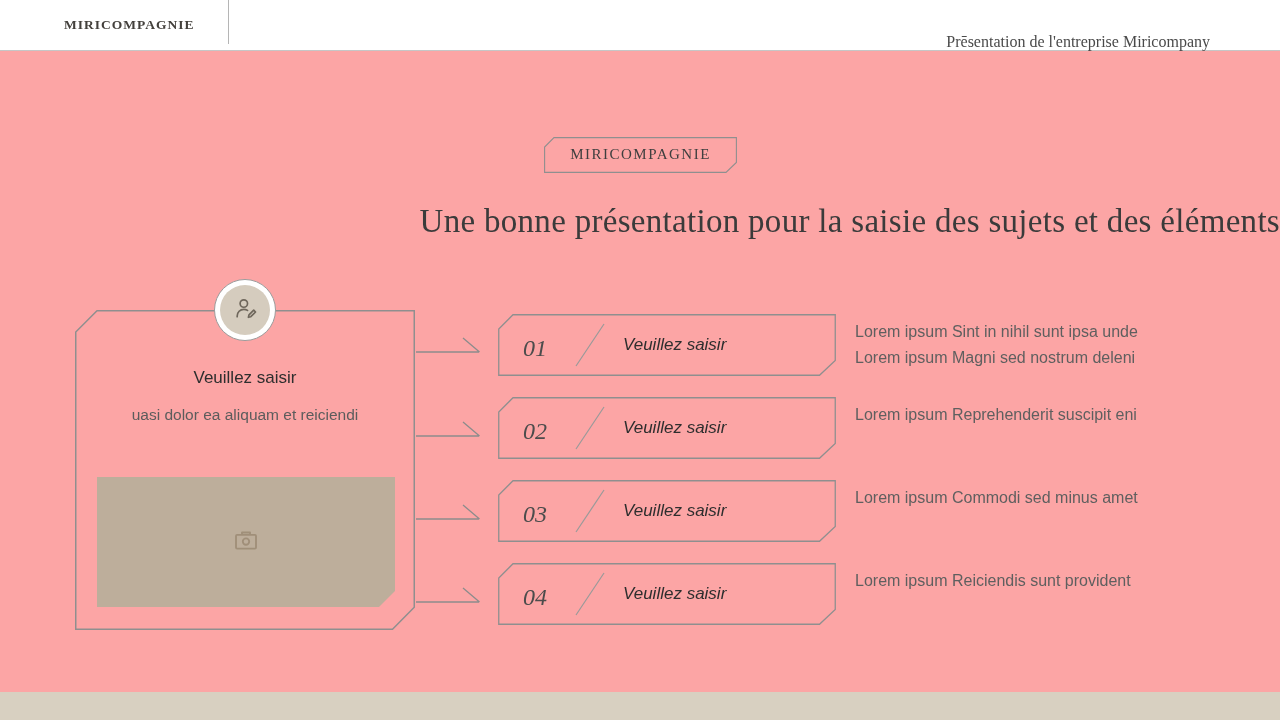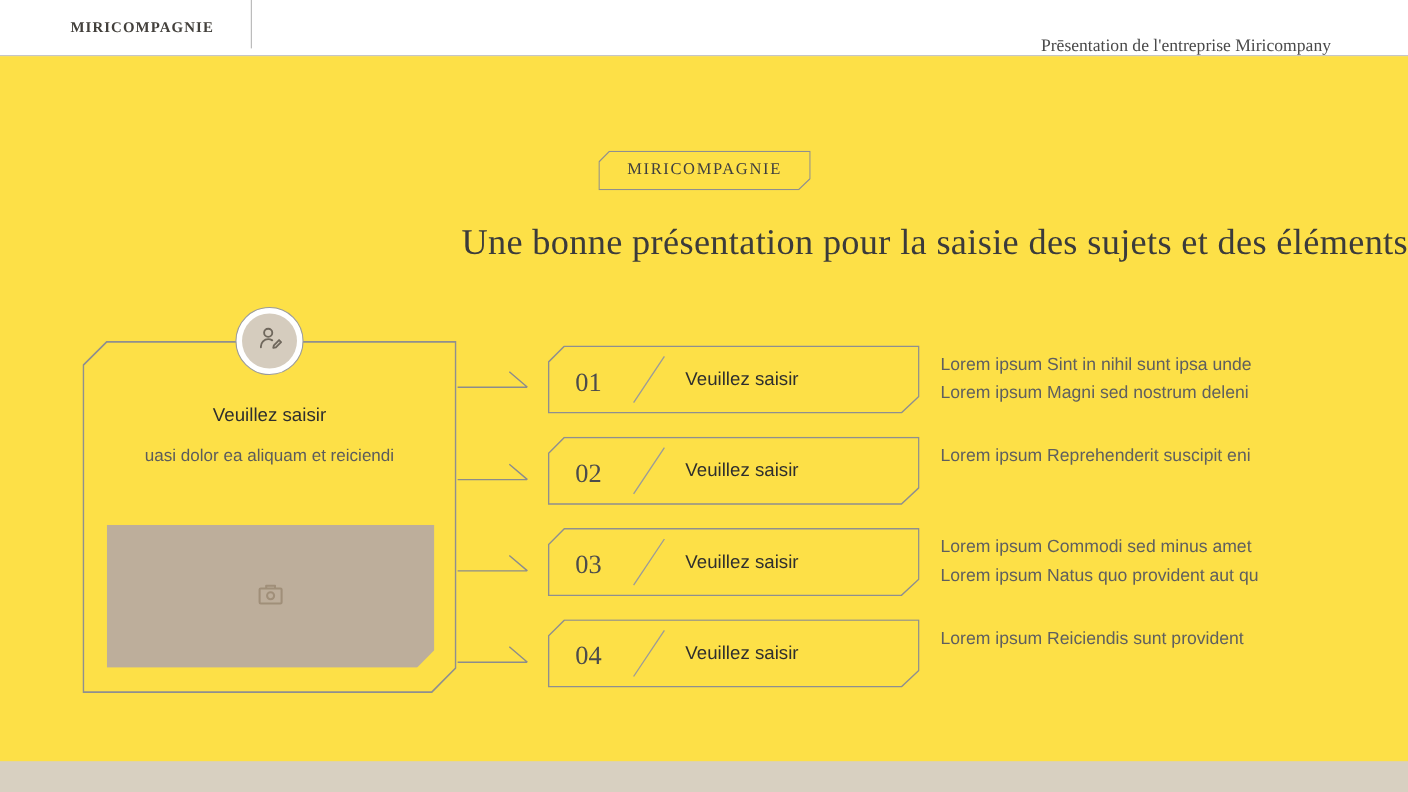--- a/index.html
+++ b/index.html
@@ -1,18 +1,18 @@
 <!DOCTYPE html>
 <html><head>
 <meta charset="utf-8">
 <style>
   * { margin:0; padding:0; box-sizing:border-box; }
   html,body { width:1280px; height:720px; background:#fff; overflow:hidden; }
   .slide {
-    position:relative; width:1280px; height:720px; background:#fde047;
+    position:relative; width:1280px; height:720px; background:#fca5a5;
     font-family:"Liberation Sans","DejaVu Sans",sans-serif; color:#2e2e2e;
   }
   .serif { font-family:"Liberation Serif","DejaVu Serif",serif; }
 
   
   .header { position:absolute; left:0; top:0; width:1280px; height:51px;
             background:#fff; border-bottom:1px solid #c6c6c6; }
   .header-brand { position:absolute; left:64px; top:17px; font-size:13.5px;
                   font-weight:600; letter-spacing:1px; color:#43403c; }
   .header-divider { position:absolute; left:228px; top:0; width:1px; height:44px; background:#b5b5b5; }
@@ -40,21 +40,21 @@
   .card-body { position:absolute; left:0; top:92px; width:100%; text-align:center;
                font-size:15.5px; line-height:25px; color:#5c5c5c; }
   .card-placeholder { position:absolute; left:22px; top:167px; width:298px; height:130px;
                       background:#bdae9b; display:flex; align-items:center; justify-content:center;
                       clip-path:polygon(0 0,100% 0,100% calc(100% - 16px),calc(100% - 16px) 100%,0 100%); }
 
   
   .connectors { position:absolute; left:415px; top:330px; width:68px; height:285px; }
 
   
-  .item-box { position:absolute; left:498px; width:338px; height:62px; }
+  .item-box { position:absolute; left:498px; width:338px; height:62px;font-style:italic; }
   .item-box svg.outline { position:absolute; inset:0; }
   .item-number { position:absolute; left:25px; top:20px; width:40px; font-size:24px;
                  line-height:28px; color:#4c4c4c; }
   .item-label { position:absolute; left:125px; top:21px; font-size:17px; font-weight:500; color:#2e2e2e; }
 
   
   .item-desc { position:absolute; left:855px; width:360px; font-size:16px;
                line-height:26px; color:#5f5f5f; }
 
   
@@ -147,21 +147,20 @@
   <div class="item-box" style="top:480px">
     <svg class="outline" viewBox="0 0 338 62">
       <path d="M15 .75 H337.25 V46.5 L321.5 61.25 H.75 V15 Z" fill="none" stroke="#8f8f8f" stroke-width="1.3"></path>
       <path d="M78 52 L106 10" stroke="#9a9a9a" stroke-width="1.2" fill="none"></path>
     </svg>
     <div class="item-number serif">03</div>
     <div class="item-label">Veuillez saisir</div>
   </div>
   <div class="item-desc" style="top:485px">
     <div>Lorem ipsum Commodi sed minus amet</div>
-    <div>Lorem ipsum Natus quo provident aut qu</div>
   </div>
 
   <div class="item-box" style="top:563px">
     <svg class="outline" viewBox="0 0 338 62">
       <path d="M15 .75 H337.25 V46.5 L321.5 61.25 H.75 V15 Z" fill="none" stroke="#8f8f8f" stroke-width="1.3"></path>
       <path d="M78 52 L106 10" stroke="#9a9a9a" stroke-width="1.2" fill="none"></path>
     </svg>
     <div class="item-number serif">04</div>
     <div class="item-label">Veuillez saisir</div>
   </div>

